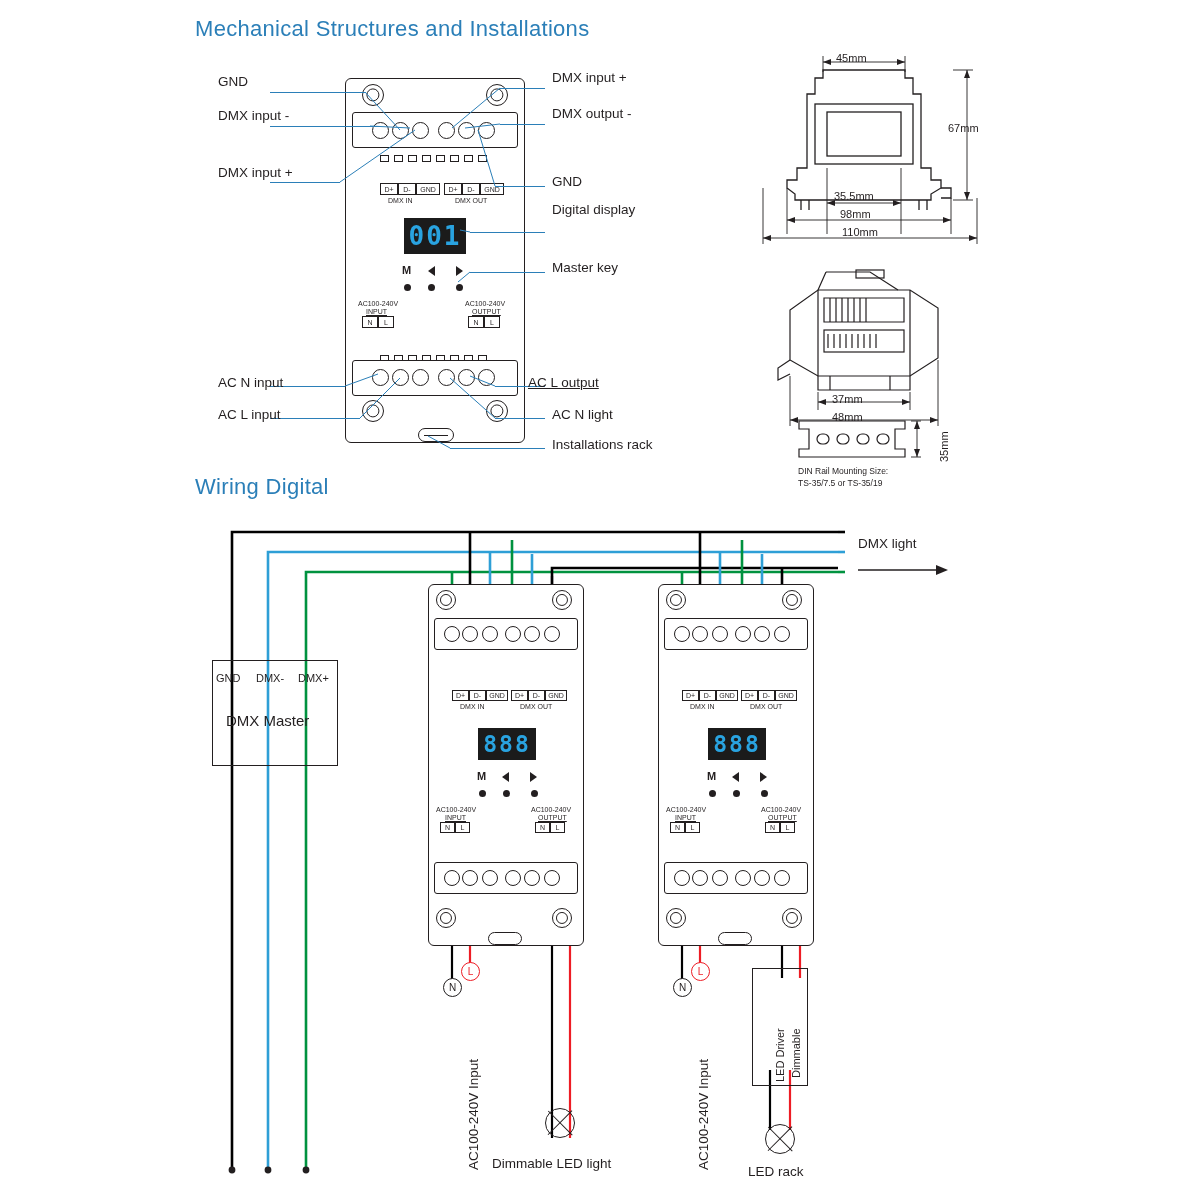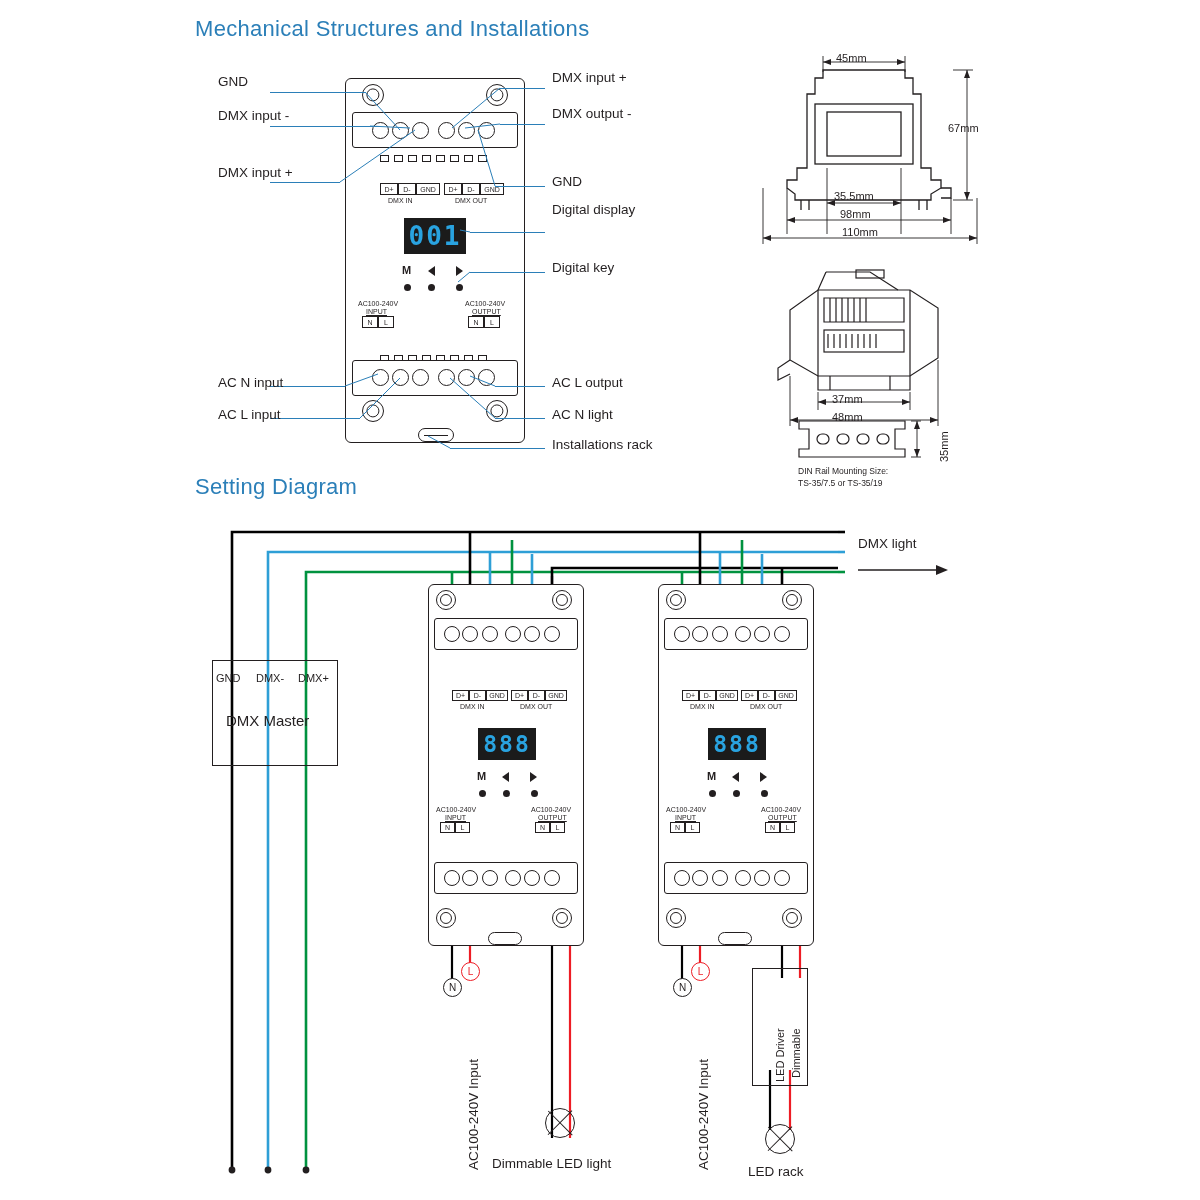--- a/index.html
+++ b/index.html
@@ -31,21 +31,21 @@
   .bulb{position:absolute;box-sizing:border-box;border:1.4px solid #231f20;border-radius:50%;}
   .bulb:before,.bulb:after{content:"";position:absolute;left:50%;top:50%;width:120%;height:1.4px;background:#231f20;transform-origin:50% 50%;}
   .bulb:before{transform:translate(-50%,-50%) rotate(45deg);}
   .bulb:after{transform:translate(-50%,-50%) rotate(-45deg);}
   .circ-lbl{position:absolute;box-sizing:border-box;border:1.2px solid #231f20;border-radius:50%;display:flex;align-items:center;justify-content:center;font-size:10px;background:#fff;}
 </style>
 </head>
 <body>
 
 <div class="abs sec-title" style="left:195px;top:16px;">Mechanical Structures and Installations</div>
-<div class="abs sec-title" style="left:195px;top:474px;">Setting Diagram</div>
+<div class="abs sec-title" style="left:195px;top:474px;">Wiring Digital</div>
 
 <div>
 
   <div class="dev dev-r" style="left:345px;top:78px;width:180px;height:365px;"></div>
 
   <div class="dev" style="left:352px;top:112px;width:166px;height:36px;border-radius:3px;"></div>
 
   <div class="screw" style="left:362px;top:84px;width:22px;height:22px;"></div>
   <div class="screw" style="left:486px;top:84px;width:22px;height:22px;"></div>
   <div class="screw" style="left:362px;top:400px;width:22px;height:22px;"></div>
@@ -156,22 +156,22 @@
 <div class="abs lbl" style="left:218px;top:74px;">GND</div>
 <div class="abs lbl" style="left:218px;top:108px;">DMX input -</div>
 <div class="abs lbl" style="left:218px;top:165px;">DMX input +</div>
 <div class="abs lbl" style="left:218px;top:375px;">AC N input</div>
 <div class="abs lbl" style="left:218px;top:407px;">AC L input</div>
 
 <div class="abs lbl" style="left:552px;top:70px;">DMX input +</div>
 <div class="abs lbl" style="left:552px;top:106px;">DMX output -</div>
 <div class="abs lbl" style="left:552px;top:174px;">GND</div>
 <div class="abs lbl" style="left:552px;top:202px;">Digital display</div>
-<div class="abs lbl" style="left:552px;top:260px;">Digital key</div>
-<div class="abs lbl" style="left:552px;top:375px;">AC L output</div>
+<div class="abs lbl" style="left:552px;top:260px;">Master key</div>
+<div class="abs lbl" style="left:528px;top:375px;text-decoration:underline;">AC L output</div>
 <div class="abs lbl" style="left:552px;top:407px;">AC N light</div>
 <div class="abs lbl" style="left:552px;top:437px;">Installations rack</div>
 
 <svg class="abs" style="left:755px;top:48px;width:230px;height:200px;overflow:visible;">
   <g stroke="#231f20" stroke-width="1.3" fill="none">
     <path d="M68 30 L68 22 L150 22 L150 30 L158 30 L158 46 L166 46 L166 120 L176 120 L176 132
              L186 132 L186 140 L176 146 L176 152 L40 152 L40 146 L32 140 L32 132 L42 132 L42 120
              L52 120 L52 46 L60 46 L60 30 Z"></path>
     <rect x="60" y="56" width="98" height="60"></rect>
     <rect x="72" y="64" width="74" height="44"></rect>

